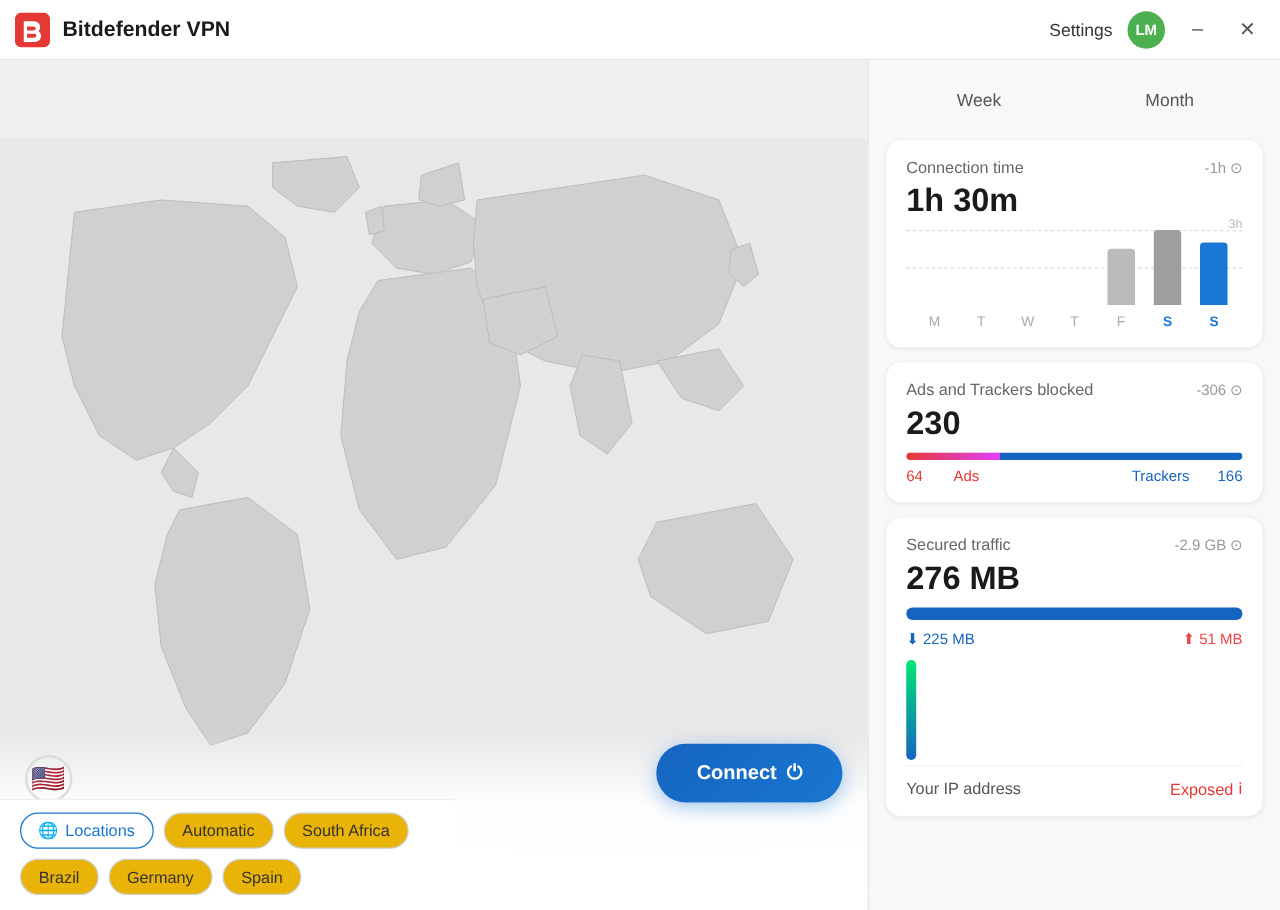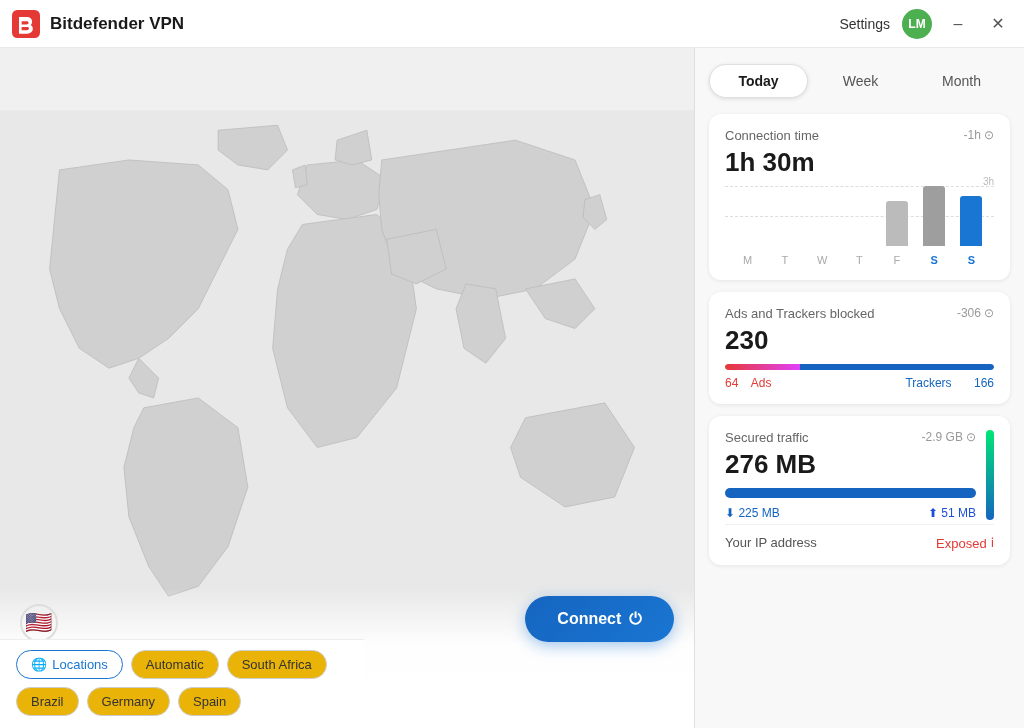--- a/index.html
+++ b/index.html
@@ -234,21 +234,21 @@
     
     .stats-card {
       background: #fff;
       border-radius: 12px;
       padding: 14px 16px;
       box-shadow: 0 1px 4px rgba(0,0,0,0.08);
     }
     .card-header {
       display: flex;
       justify-content: space-between;
-      align-items: flex-start;
+      align-items: flex-end;
       margin-bottom: 4px;
     }
     .card-label {
       font-size: 13px;
       color: #666;
     }
     .card-delta {
       font-size: 12px;
       color: #999;
       display: flex;
@@ -362,21 +362,21 @@
       background: #1565C0;
     }
     .traffic-stats {
       display: flex;
       gap: 16px;
       font-size: 12px;
       color: #555;
       justify-content: space-between;
     }
     .traffic-down { color: #1565C0; }
-    .traffic-up { color: #1d4ed8; margin-left: 44px; }
+    .traffic-up { color: #ef4444; margin-left: 44px; }
 
     
     .ip-row {
       display: flex;
       justify-content: space-between;
       align-items: center;
       padding-top: 8px;
       border-top: 1px solid #f0f0f0;
       margin-top: 4px;
     }
@@ -386,20 +386,21 @@
       color: #e53935;
       display: flex;
       align-items: flex-end;
       gap: 4px;
     }
 
     
     .secured-card {
       display: flex;
       gap: 10px;
+      flex-direction: column;
     }
     .secured-info { flex: 1; }
     .secured-side-bar {
       width: 8px;
       background: linear-gradient(to bottom, #00E676, #1565C0);
       border-radius: 4px;
       min-height: 80px;
     }
   </style>
 </head>
@@ -493,21 +494,20 @@
         </div>
         <div class="tab-pill">
           <span>Spain</span>
         </div>
       </div>
   </div>
 
   <div class="right-panel">
 
     <div class="time-tabs">
-      <button class="time-tab active">Today</button>
       <button class="time-tab">Week</button>
       <button class="time-tab">Month</button>
     </div>
 
     <div class="stats-card">
       <div class="card-header">
         <span class="card-label">Connection time</span>
         <span class="card-delta">
           <span>-1h</span>
           <span style="font-size:12px;">⊙</span>
@@ -567,21 +567,21 @@
       </div>
       <div class="card-value">230</div>
 
       <div class="tracker-bar-bg">
         <div class="tracker-bar-ads" style="width: 28%;"></div>
         <div class="tracker-bar-trackers" style="width: 72%;"></div>
       </div>
       <div class="tracker-breakdown">
         <span class="ads-label">
           <span>64</span>
-          <span style="margin-left:9px;">Ads</span>
+          <span style="margin-left:21px;">Ads</span>
         </span>
         <span class="trackers-label">
           <span>Trackers</span>
           <span style="margin-left:19px;">166</span>
         </span>
       </div>
     </div>
 
     <div class="stats-card">
       <div class="secured-card">

